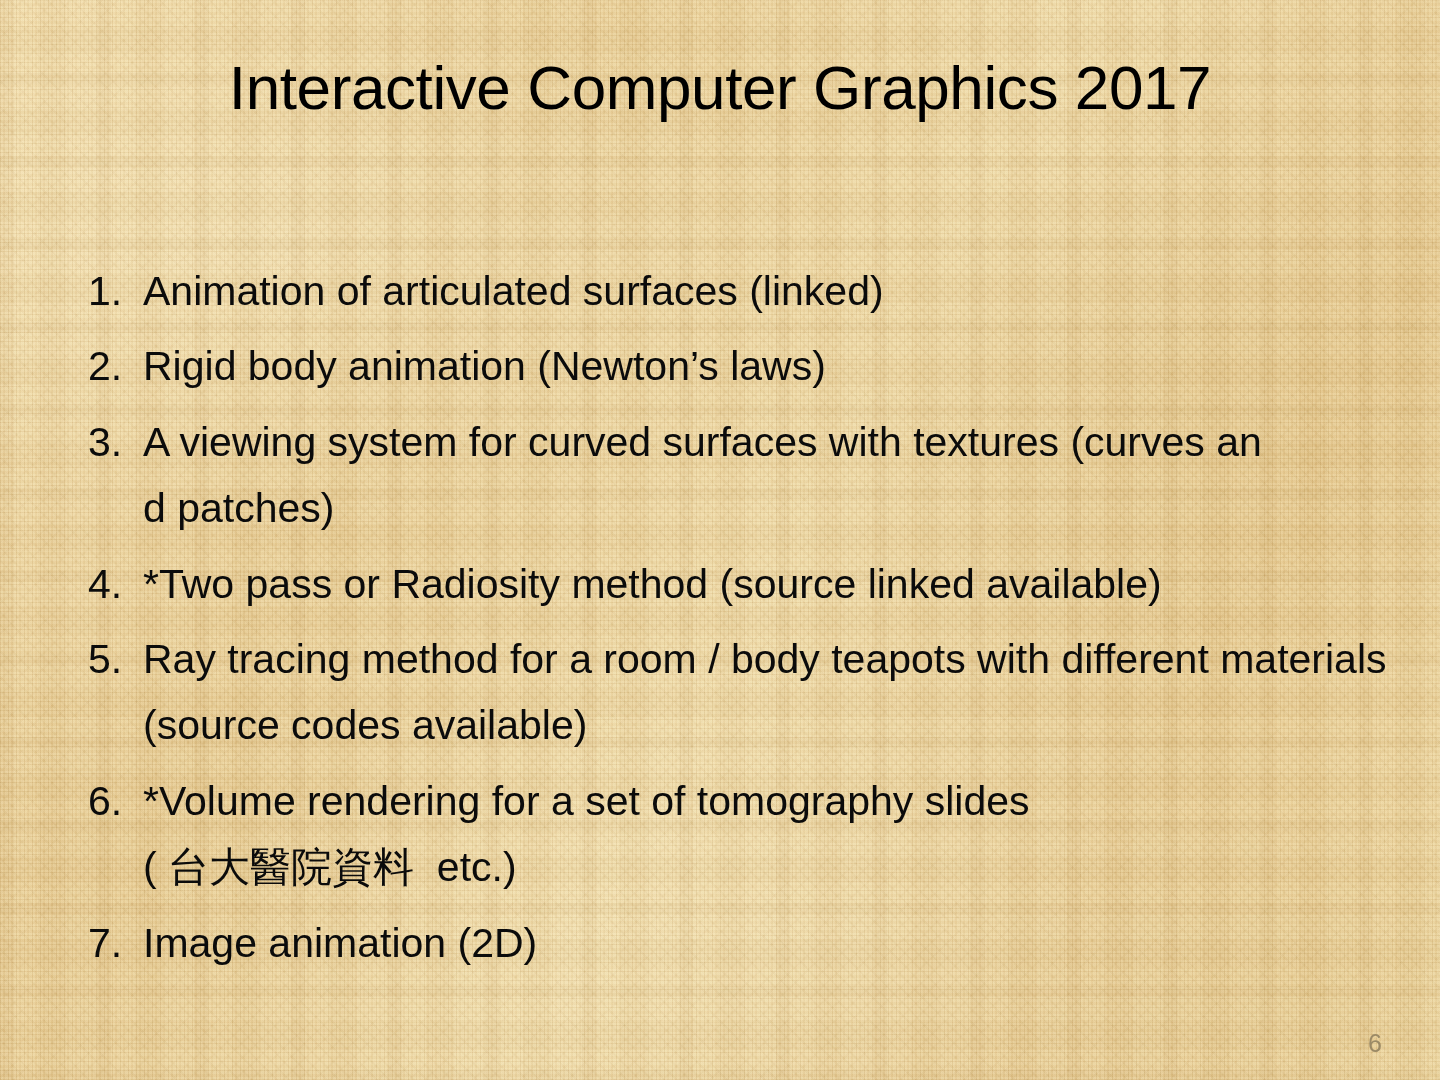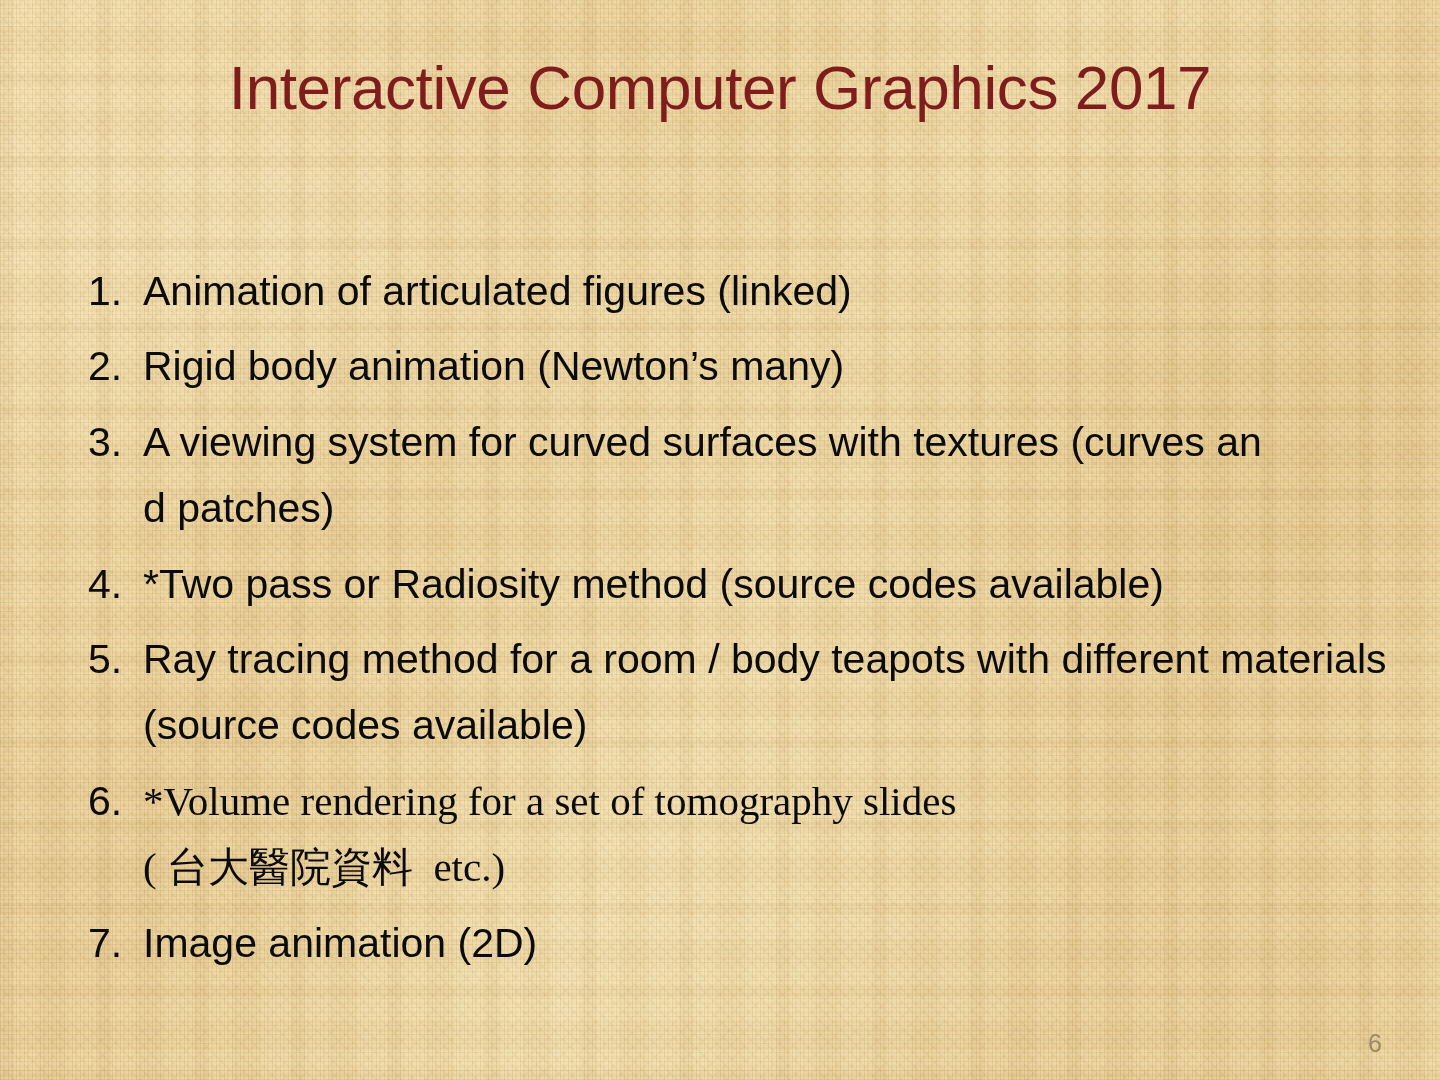--- a/index.html
+++ b/index.html
@@ -100,21 +100,21 @@
     height: 100%;
   }
 
   
   #title-block {
     position: absolute;
     left: 70px;
     top: 56px;
     width: 1300px;
     text-align: center;
-    color: #7f1d1d;
+    color: #000000;
     line-height: 1.03;
   }
 
   .title-line {
     display: block;
     font-size: 62px;
     font-weight: 400;
     letter-spacing: -0.4px;
     white-space: nowrap;
   }
@@ -147,21 +147,21 @@
     white-space: nowrap;
   }
 
   .item-text {
     flex: 1 1 auto;
     white-space: pre-wrap;
     word-break: normal;
   }
 
   .cjk {
-    font-family: Liberation Serif, serif;
+    font-family: Liberation Sans, sans-serif;
   }
 
   
   #page-number {
     position: absolute;
     right: 58px;
     bottom: 22px;
     font-size: 25px;
     color: #9b8a66;
     font-weight: 400;
@@ -177,37 +177,37 @@
   <div id="content">
 
     <div id="title-block">
       <span class="title-line">Interactive Computer Graphics 2017</span>
     </div>
 
     <div id="project-list">
 
       <div class="list-item">
         <span class="item-number">1.</span>
-        <span class="item-text">Animation of articulated figures (linked)</span>
+        <span class="item-text">Animation of articulated surfaces (linked)</span>
       </div>
 
       <div class="list-item">
         <span class="item-number">2.</span>
-        <span class="item-text">Rigid body animation (Newton’s many)</span>
+        <span class="item-text">Rigid body animation (Newton’s laws)</span>
       </div>
 
       <div class="list-item">
         <span class="item-number">3.</span>
         <span class="item-text">A viewing system for curved surfaces with textures (curves an
 d patches)</span>
       </div>
 
       <div class="list-item">
         <span class="item-number">4.</span>
-        <span class="item-text">*Two pass or Radiosity method (source codes available)</span>
+        <span class="item-text">*Two pass or Radiosity method (source linked available)</span>
       </div>
 
       <div class="list-item">
         <span class="item-number">5.</span>
         <span class="item-text">Ray tracing method for a room / body teapots with different materials  (source codes available)</span>
       </div>
 
       <div class="list-item">
         <span class="item-number">6.</span>
         <span class="item-text cjk">*Volume rendering for a set of tomography slides

